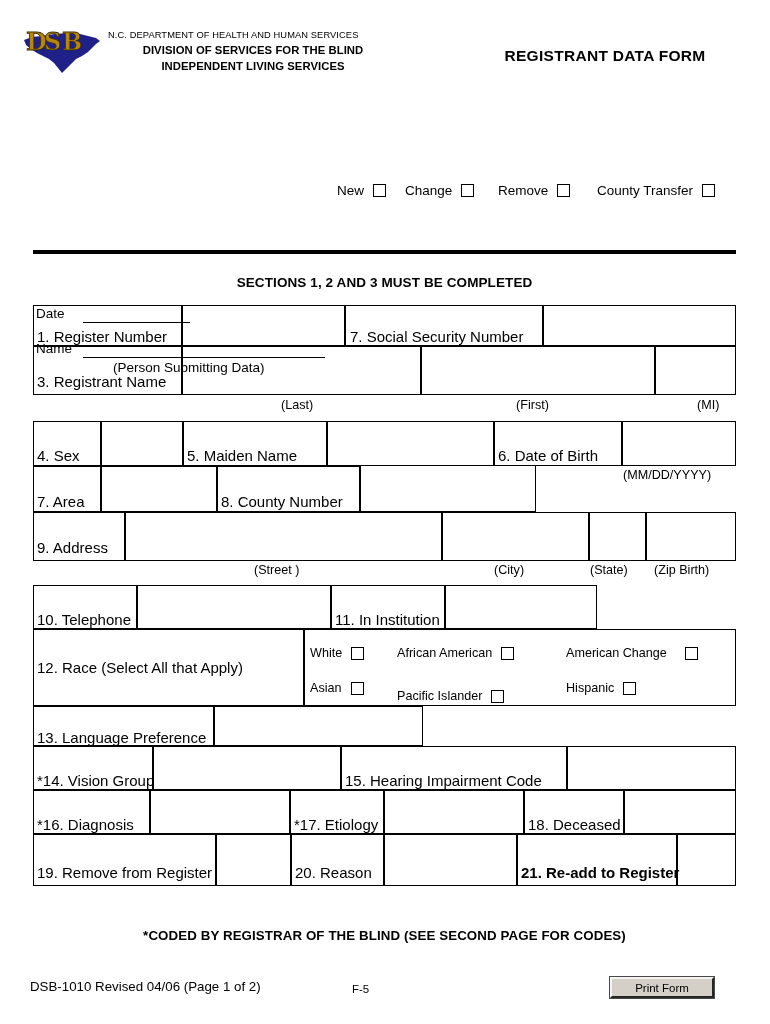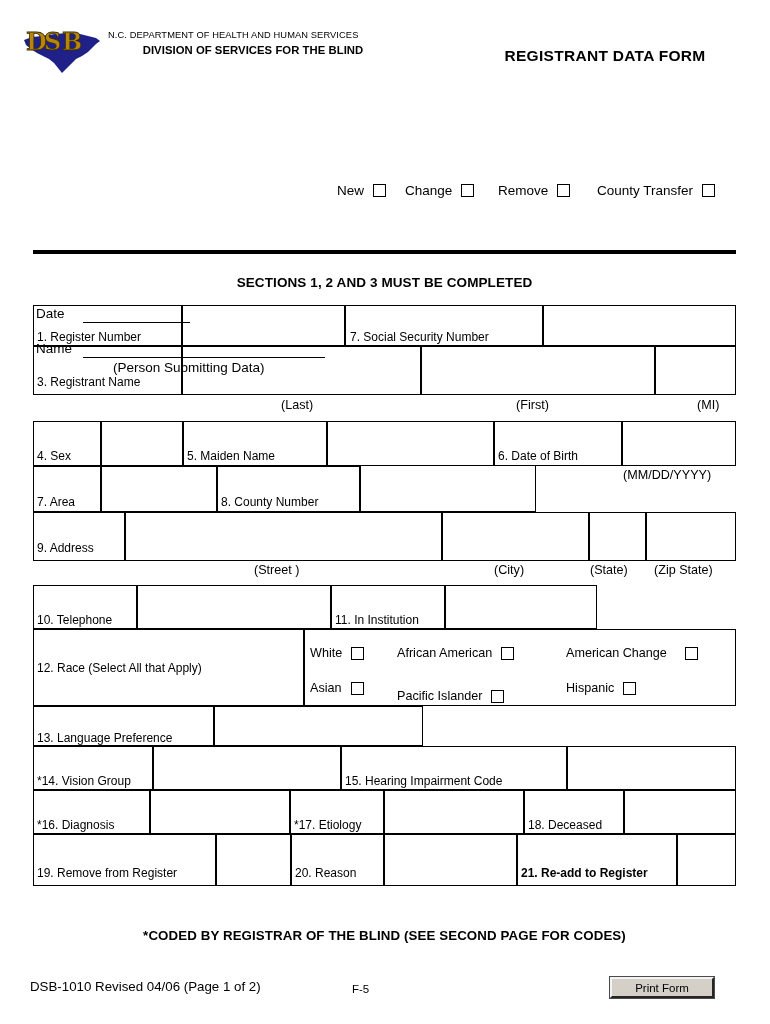--- a/index.html
+++ b/index.html
@@ -123,21 +123,21 @@
     box-sizing: border-box;
     border: 1.2px solid #000;
     background: transparent;
   }
   
   .no-r { border-right: none; }
   .no-t { border-top: none; }
 
   .flabel {
     position: absolute;
-    font-size: 12px;
+    font-size: 15px;
     white-space: nowrap;
     line-height: 14px;
   }
   .sublabel {
     position: absolute;
     font-size: 12.6px;
     white-space: nowrap;
   }
 
   
@@ -205,20 +205,21 @@
         <text x="4" y="24">D</text>
         <text x="22" y="24">S</text>
         <text x="40" y="24">B</text>
       </g>
     </svg>
   </div>
 
   <div id="agency-lines">
     <div class="agency-l1">N.C. DEPARTMENT OF HEALTH AND HUMAN SERVICES</div>
     <div class="agency-l2">DIVISION OF SERVICES FOR THE BLIND</div>
+    <div class="agency-l3">INDEPENDENT LIVING SERVICES</div>
   </div>
 
   <div id="form-title">REGISTRANT DATA FORM</div>
 </div>
 
 <div id="meta-block">
   <div class="meta-label" id="date-label">Date</div>
   <div class="meta-rule" id="date-rule"></div>
   <div class="meta-label" id="name-label">Name</div>
   <div class="meta-rule" id="name-rule"></div>
@@ -285,21 +286,21 @@
 
   <div class="bx" style="left:33px;  top:512px; width:92px;  height:49px;"></div>
   <div class="bx" style="left:125px; top:512px; width:317px; height:49px;"></div>
   <div class="bx" style="left:442px; top:512px; width:147px; height:49px;"></div>
   <div class="bx" style="left:589px; top:512px; width:57px;  height:49px;"></div>
   <div class="bx" style="left:646px; top:512px; width:90px;  height:49px;"></div>
   <div class="flabel" style="left:37px;  top:541px;">9. Address</div>
   <div class="sublabel" style="left:254px; top:563px;">(Street )</div>
   <div class="sublabel" style="left:494px; top:563px;">(City)</div>
   <div class="sublabel" style="left:590px; top:563px;">(State)</div>
-  <div class="sublabel" style="left:654px; top:563px;">(Zip State)</div>
+  <div class="sublabel" style="left:654px; top:563px;">(Zip Birth)</div>
 
   <div class="bx" style="left:33px;  top:585px; width:104px; height:44px;"></div>
   <div class="bx" style="left:137px; top:585px; width:194px; height:44px;"></div>
   <div class="bx" style="left:331px; top:585px; width:114px; height:44px;"></div>
   <div class="bx" style="left:445px; top:585px; width:152px; height:44px;"></div>
   <div class="flabel" style="left:37px;  top:613px;">10. Telephone</div>
   <div class="flabel" style="left:335px; top:613px;">11. In Institution</div>
 
   <div class="bx" style="left:33px;  top:629px; width:271px; height:77px;"></div>
   <div class="bx" style="left:304px; top:629px; width:432px; height:77px;"></div>

